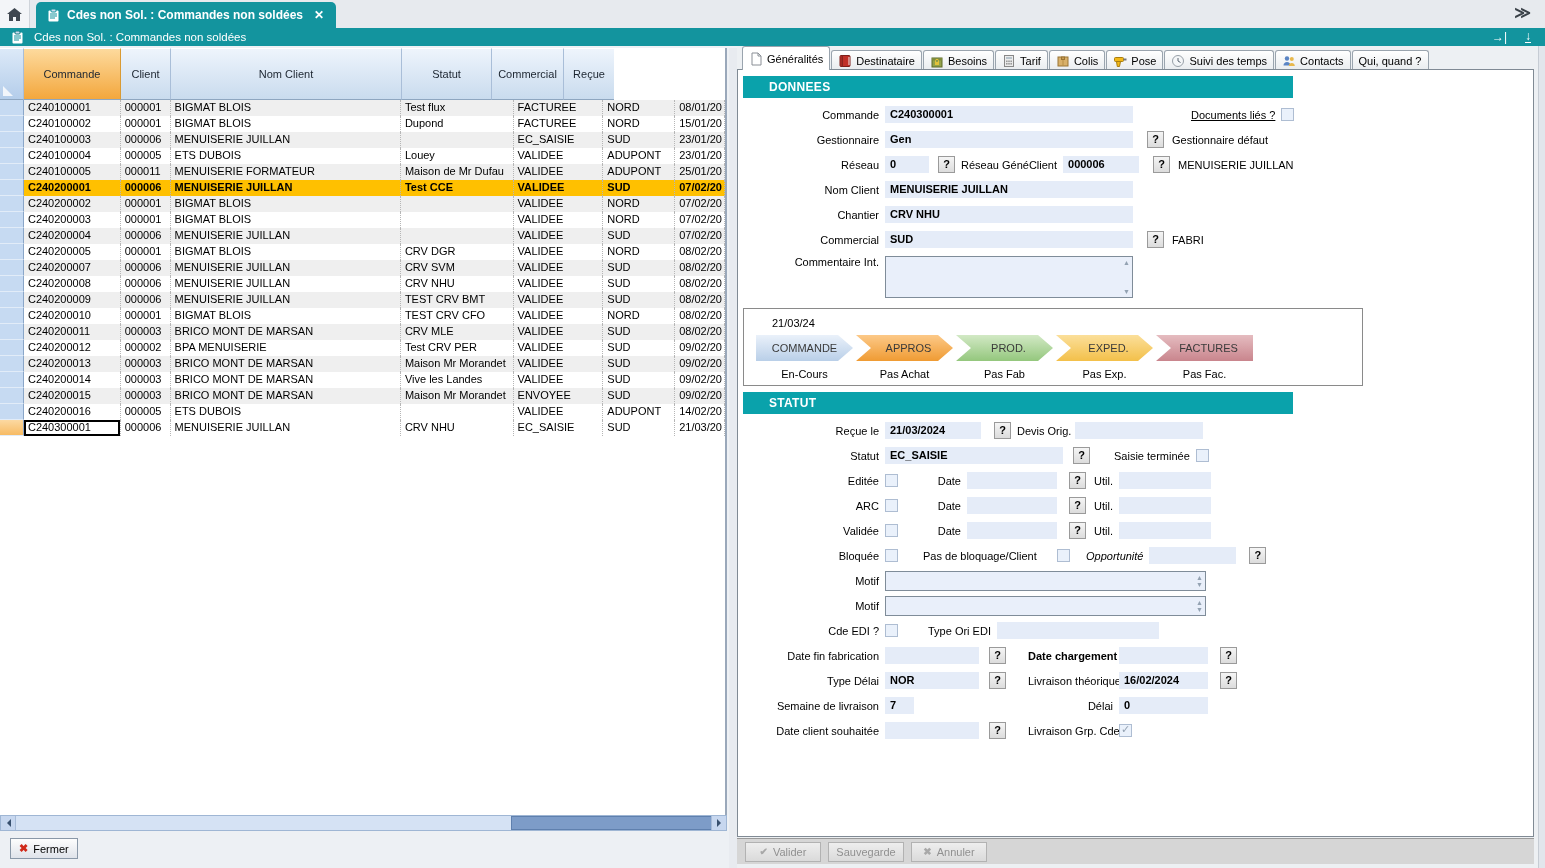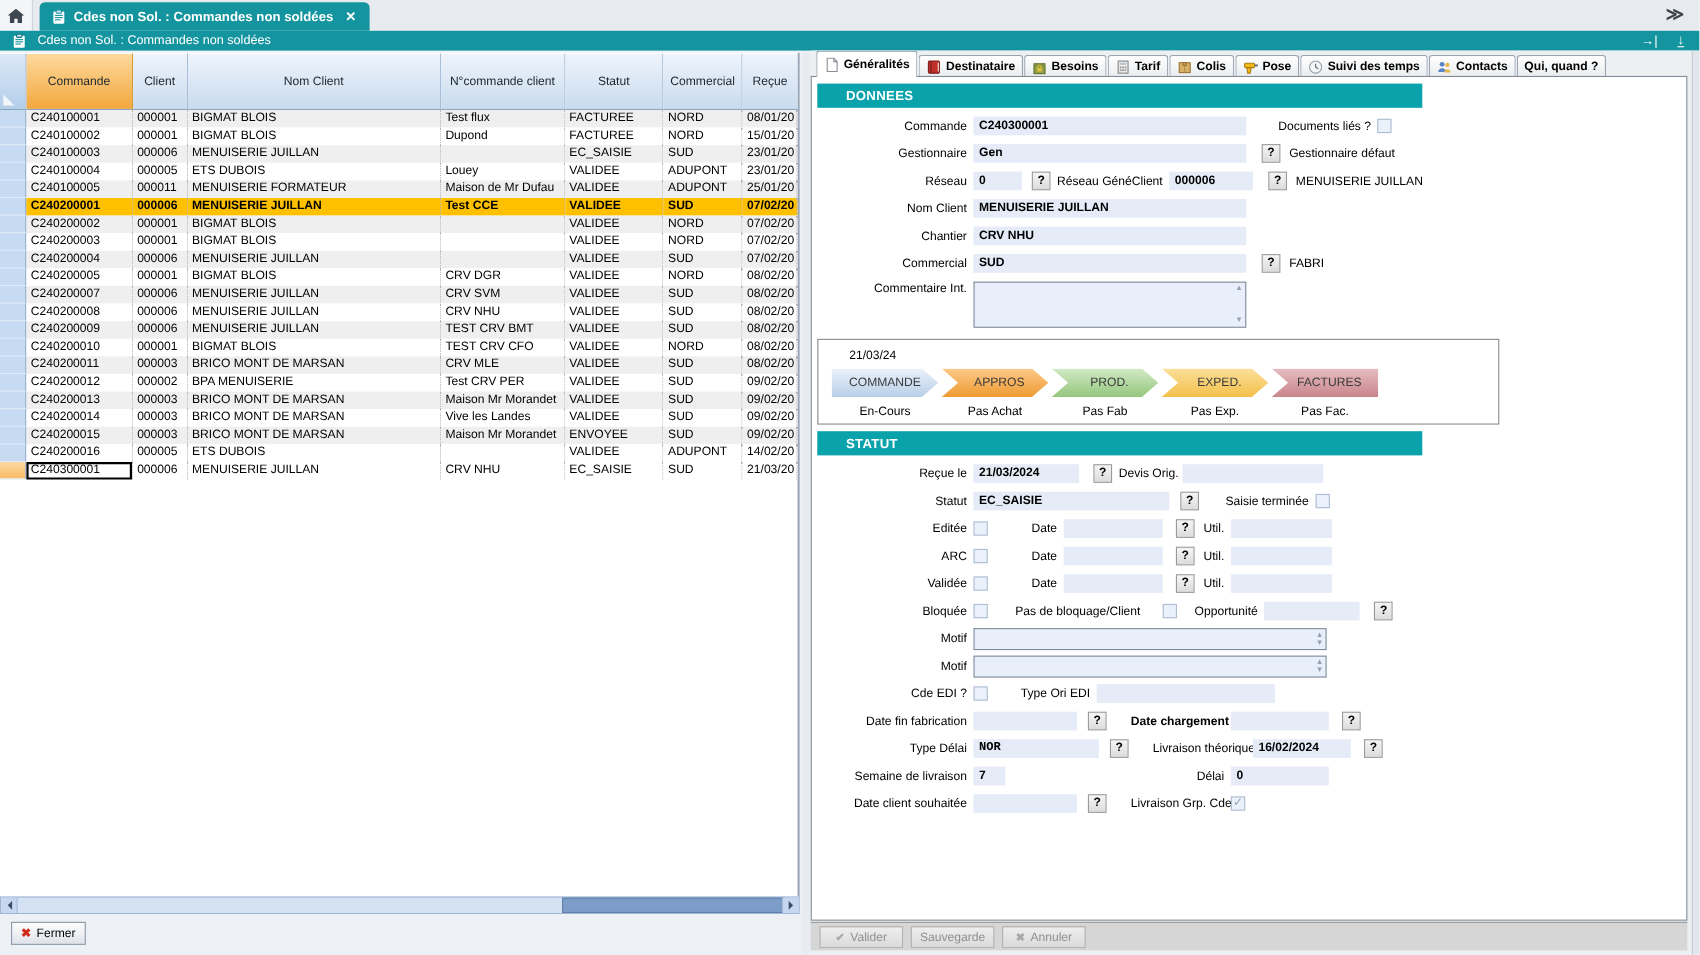--- a/index.html
+++ b/index.html
@@ -48,21 +48,21 @@
 
   .left-bottom { position:absolute; left:0; top:831px; width:735px; height:37px; background:#edf0f4; }
   .fermer-btn { position:absolute; left:10px; top:7px; height:21px; padding:0 8px; display:flex; align-items:center; gap:5px; background:linear-gradient(#fdfdfd,#dfe3ea); border:1px solid #8a98a8; font-size:11px; cursor:pointer; }
   .fermer-x { color:#d02a1a; font-weight:bold; font-size:11px; }
 
   .splitter { position:absolute; left:729px; top:48px; width:8px; height:820px; background:#e8ebf0; }
 
   
   .right-panel { position:absolute; left:737px; top:46px; width:801px; height:822px; background:#edf0f3; }
   .tabstrip { position:absolute; left:0; top:0; height:24px; width:100%; display:flex; align-items:flex-end; padding-left:5px; }
-  .rtab { background:linear-gradient(#ffffff,#e9ecef); border:1px solid #9aa4ae; border-bottom:none; border-radius:3px 3px 0 0; height:20px; display:flex; align-items:center; gap:4px; padding:0 6px; font-size:11px; margin-right:1px; cursor:pointer; white-space:nowrap;font-weight:bold; }
+  .rtab { background:linear-gradient(#ffffff,#e9ecef); border:1px solid #9aa4ae; border-bottom:none; border-radius:3px 3px 0 0; height:20px; display:flex; align-items:center; gap:4px; padding:0 6px; font-size:11px; margin-right:1px; cursor:pointer; white-space:nowrap; }
   .rtab.active { height:24px; background:#fff; z-index:3; }
   .ticon { display:inline-flex; width:14px; height:14px; }
   .content { position:absolute; left:0; top:23px; width:797px; height:768px; background:#fff; border:1px solid #808a94; overflow:hidden; z-index:2; }
 
   .sec-bar { margin:6px 0 4px 5px; width:550px; height:22px; background:#0aa2ab; color:#fff; font-weight:bold; font-size:12px; line-height:22px; padding-left:26px; letter-spacing:.3px; }
 
   .frow { display:flex; align-items:center; height:25px; margin-left:5px; font-size:11px; white-space:nowrap; }
   .flabel { width:136px; text-align:right; margin-right:6px; }
   .field { background:#e5ecf8; height:17px; line-height:17px; font-weight:bold; padding-left:5px; overflow:hidden; }
   .fw-main{width:248px;} 
@@ -129,21 +129,20 @@
   <span class="tb-ico1">→|</span>
   <span class="tb-ico2">↓</span>
 </div>
 
 <div class="table">
   <div class="thead" id="thead">
       <div class="th sel"></div>
       <div class="th c0 commande">Commande</div>
       <div class="th c1">Client</div>
       <div class="th c2">Nom Client</div>
-      <div class="th c3">N°commande client</div>
       <div class="th c4">Statut</div>
       <div class="th c5">Commercial</div>
       <div class="th c6">Reçue</div>
     </div>
   <div id="tbody">
       <div class="tr">
         <div class="td sel"></div>
         <div class="td c0">C240100001</div>
         <div class="td c1">000001</div>
         <div class="td c2">BIGMAT BLOIS</div>
@@ -466,21 +465,21 @@
       </div>
     </div>
 
   <div class="content">
 
     <div class="sec-bar">DONNEES</div>
 
     <div class="frow">
       <span class="flabel">Commande</span>
       <span class="field fw-main">C240300001</span>
-      <span style="margin-left:29px;">Documents liés ?</span>
+      <span style="margin-left:58px;text-decoration:underline;">Documents liés ?</span>
       <span class="cb ml6"></span>
     </div>
 
     <div class="frow">
       <span class="flabel">Gestionnaire</span>
       <span class="field fw-main">Gen</span>
       <span class="helpbtn ml14">?</span>
       <span class="ml8">Gestionnaire défaut</span>
     </div>
 
@@ -593,21 +592,21 @@
       <span class="helpbtn ml12">?</span>
       <span class="ml8">Util.</span>
       <span class="field ml6" style="width:92px;"></span>
     </div>
 
     <div class="frow">
       <span class="flabel">Bloquée</span>
       <span class="cb"></span>
       <span style="margin-left:25px; width:128px; ">Pas de bloquage/Client</span>
       <span class="cb ml6"></span>
-      <span style="margin-left:16px;">Opportunité</span>
+      <span style="margin-left:16px;font-style:italic;">Opportunité</span>
       <span class="field ml6" style="width:87px;"></span>
       <span class="helpbtn ml13">?</span>
     </div>
 
     <div class="frow">
       <span class="flabel">Motif</span>
       <span class="tarea" style="width:321px; height:20px;">
         <span class="spin">
             <span>▲</span>
             <span>▼</span>
@@ -637,21 +636,21 @@
       <span class="flabel">Date fin fabrication</span>
       <span class="field" style="width:94px;"></span>
       <span class="helpbtn ml10">?</span>
       <span style="margin-left:22px; width:85px; text-align:right;font-weight:bold;">Date chargement</span>
       <span class="field ml6" style="width:89px;"></span>
       <span class="helpbtn ml12">?</span>
     </div>
 
     <div class="frow">
       <span class="flabel">Type Délai</span>
-      <span class="field" style="width:114px;font-family:Liberation Mono, monospace;">NOR</span>
+      <span class="field" style="width:94px;">NOR</span>
       <span class="helpbtn ml10">?</span>
       <span style="margin-left:22px; width:85px; text-align:right;">Livraison théorique</span>
       <span class="field ml6" style="width:89px;">16/02/2024</span>
       <span class="helpbtn ml12">?</span>
     </div>
 
     <div class="frow">
       <span class="flabel">Semaine de livraison</span>
       <span class="field" style="width:29px;">7</span>
       <span style="margin-left:79px; width:120px; text-align:right;">Délai</span>

